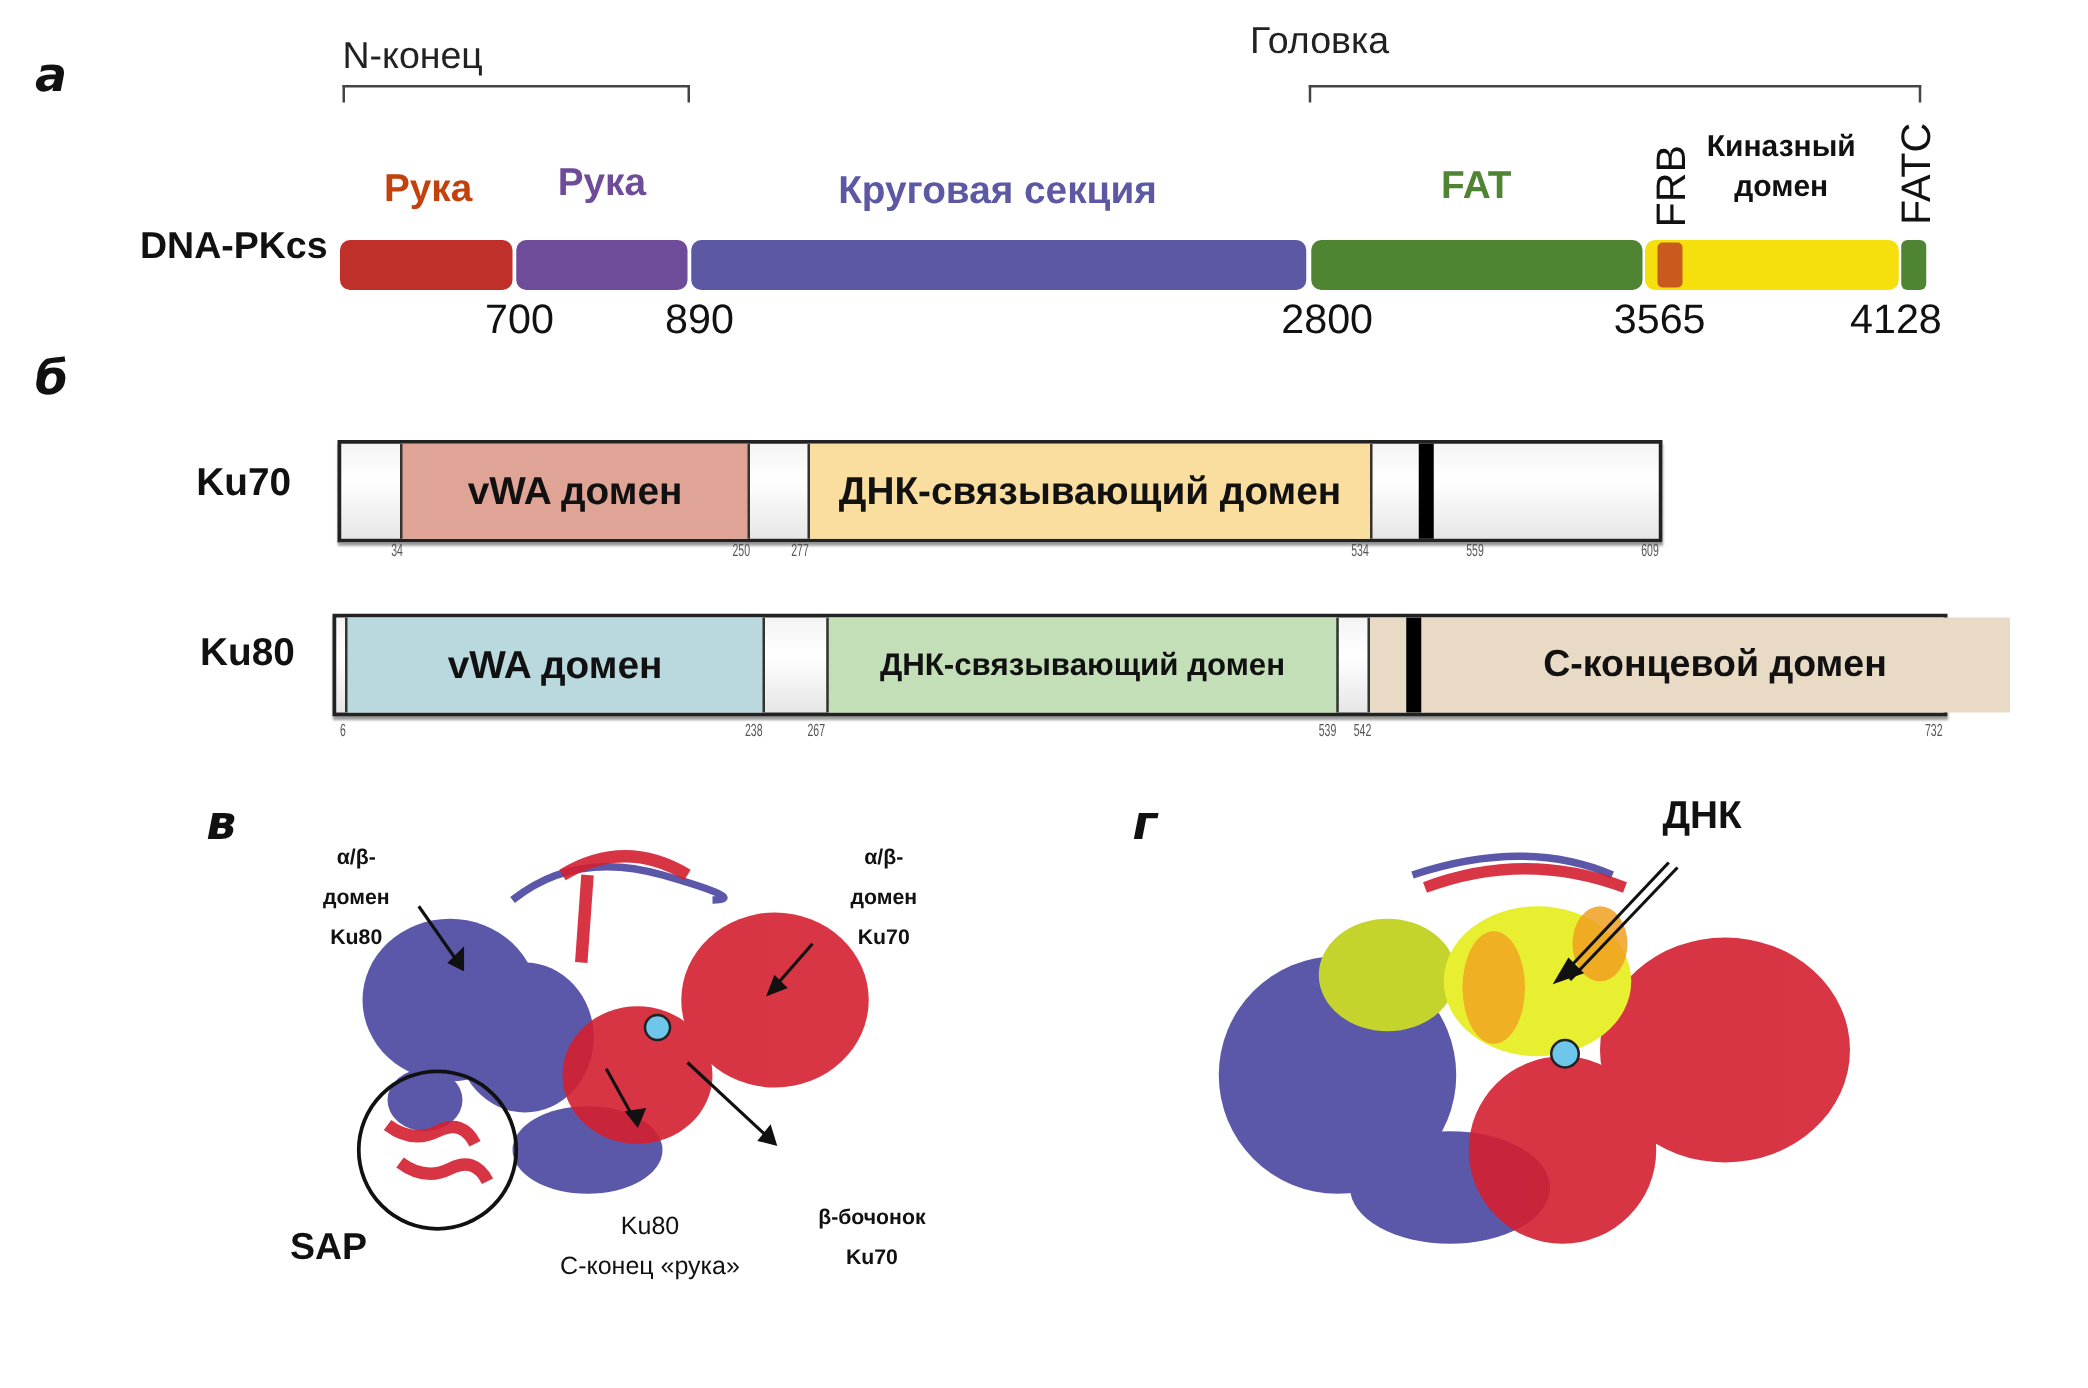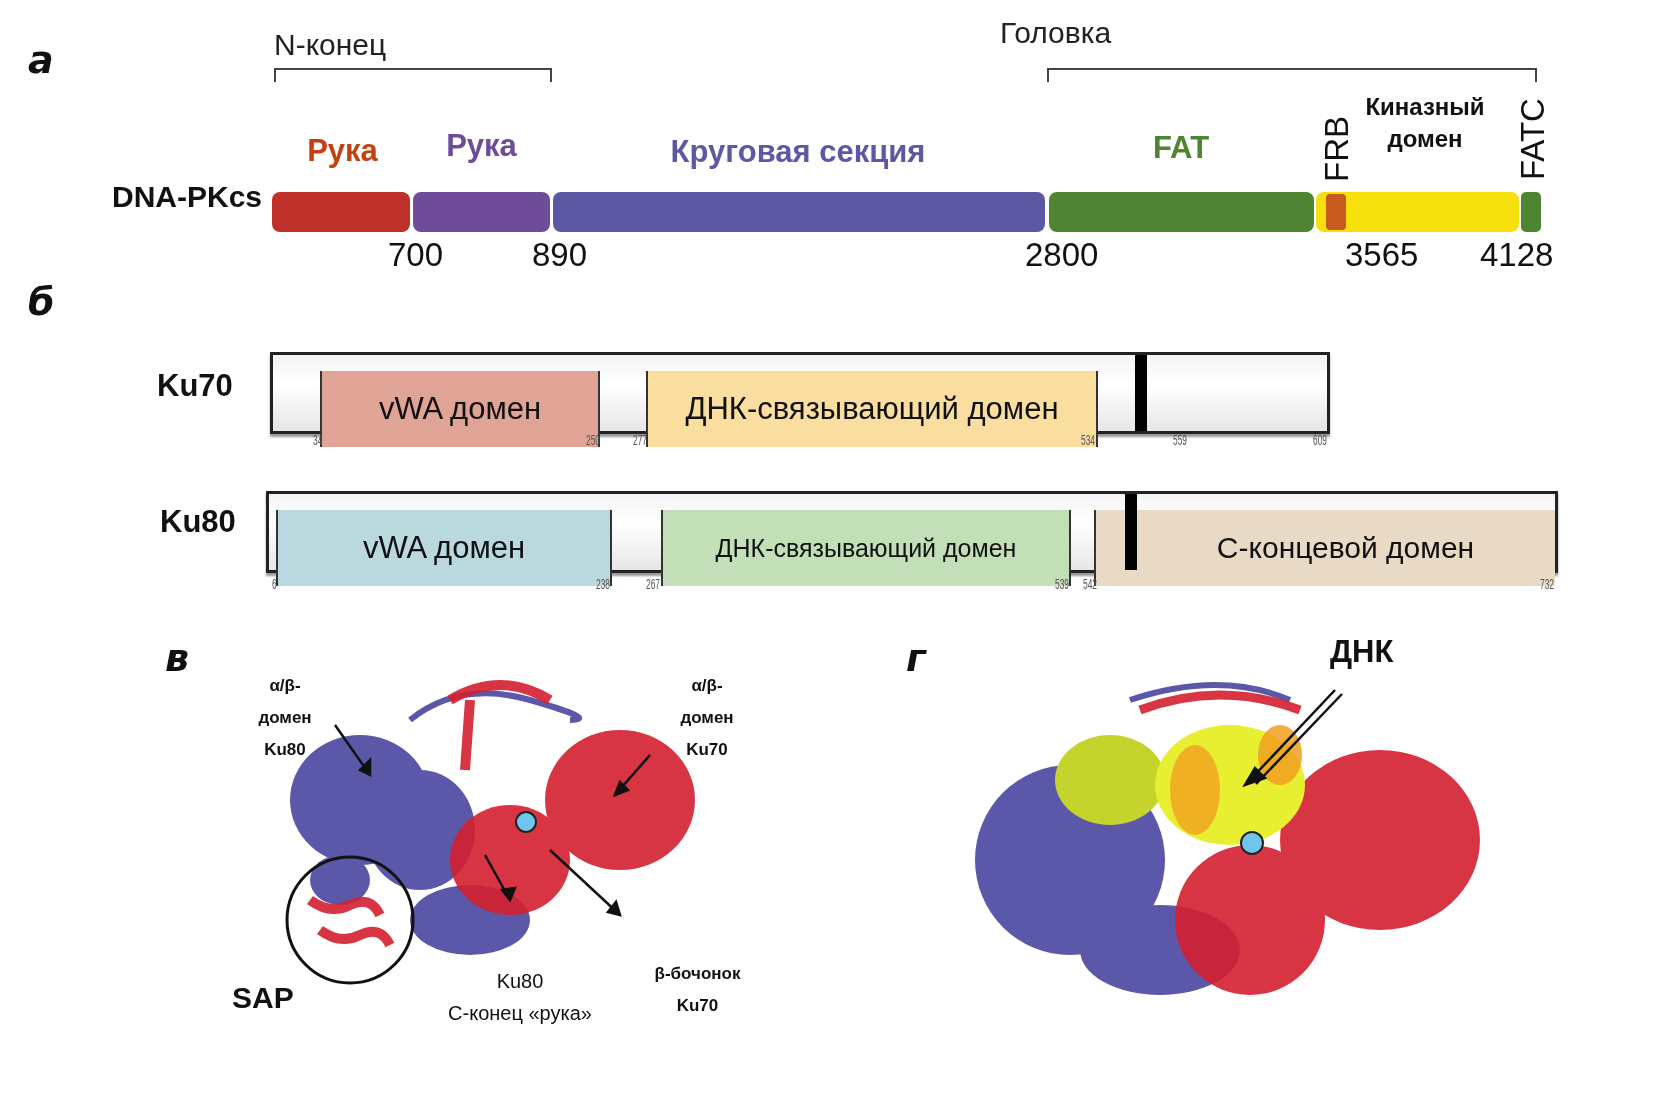--- a/index.html
+++ b/index.html
@@ -9,21 +9,21 @@
   .panel-letter { position:absolute; font-family:"DejaVu Sans", sans-serif; font-weight:bold; font-style:italic; font-size:38px; color:#111; }
   
   .bracket { position:absolute; border:2px solid #444; border-bottom:none; height:12px; }
   .bracket-label { position:absolute; font-size:30px; color:#222; }
   .seg { position:absolute; top:192px; height:40px; border-radius:8px; }
   .seg-label { position:absolute; font-weight:bold; font-size:31px; text-align:center; white-space:nowrap; }
   .tick-a { position:absolute; top:236px; font-size:33px; color:#111; }
   .vert { position:absolute; transform-origin:left top; transform:rotate(-90deg); font-size:33px; white-space:nowrap; color:#111; }
   
   .ku-bar { position:absolute; height:76px; border:3px solid #222; box-shadow:0 3px 2px #999; background:linear-gradient(#f4f4f4,#ffffff 40%,#e6e6e6); }
-  .dom { position:absolute; top:16px; height:100%; border-left:2px solid #333; border-right:2px solid #333; display:flex; align-items:center; justify-content:center; font-weight:normal; white-space:nowrap; box-sizing:border-box; }
+  .dom { position:absolute; top:0; height:100%; border-left:2px solid #333; border-right:2px solid #333; display:flex; align-items:center; justify-content:center; font-weight:bold; white-space:nowrap; box-sizing:border-box; }
   .blk { position:absolute; top:0; height:100%; background:#000; }
   .ktick { position:absolute; font-size:14px; color:#555; transform:scaleX(0.6); transform-origin:left top; }
   .protlabel { position:absolute; font-weight:bold; font-size:31px; }
   
   .anno { position:absolute; font-weight:bold; font-size:17px; text-align:center; line-height:32px; color:#111; }
 </style>
 </head>
 <body>
 
 <div class="panel-letter" style="left:28px;top:38px;">а</div>
@@ -32,39 +32,39 @@
 <div class="bracket" style="left:274px;top:68px;width:274px;"></div>
 <div class="bracket-label" style="left:1000px;width:488px;top:16px;">Головка</div>
 <div class="bracket" style="left:1047px;top:68px;width:486px;"></div>
 
 <div class="protlabel" style="left:112px;top:180px;font-size:30px;">DNA-PKcs</div>
 
 <div class="seg-label" style="left:275px;width:135px;top:133px;color:#c2410c;">Рука</div>
 <div class="seg-label" style="left:413px;width:137px;top:128px;color:#6e4c9a;">Рука</div>
 <div class="seg-label" style="left:553px;width:490px;top:134px;color:#5c58a4;">Круговая секция</div>
 <div class="seg-label" style="left:1050px;width:262px;top:130px;color:#4f8433;">FAT</div>
-<div class="seg-label" style="left:1350px;width:150px;top:91px;color:#111;font-size:24px;line-height:32px;">
+<div class="seg-label" style="left:1350px;width:150px;top:102px;color:#111;font-size:24px;line-height:32px;">
   <div>Киназный</div>
   <div>домен</div>
 </div>
 <div class="vert" style="left:1318px;top:182px;">FRB</div>
 <div class="vert" style="left:1514px;top:180px;">FATC</div>
 
 <div class="seg" style="left:272px;width:138px;background:#c0302a;"></div>
 <div class="seg" style="left:413px;width:137px;background:#6e4c9a;"></div>
 <div class="seg" style="left:553px;width:492px;background:#5c58a4;"></div>
 <div class="seg" style="left:1049px;width:265px;background:#4f8433;"></div>
 <div class="seg" style="left:1316px;width:203px;background:#f5e00e;"></div>
 <div class="seg" style="left:1326px;width:20px;top:194px;height:36px;border-radius:4px;background:#c85a1e;"></div>
 <div class="seg" style="left:1521px;width:20px;background:#4f8433;border-radius:5px;"></div>
 
 <div class="tick-a" style="left:388px;">700</div>
 <div class="tick-a" style="left:532px;">890</div>
 <div class="tick-a" style="left:1025px;">2800</div>
-<div class="tick-a" style="left:1345px;">3565</div>
+<div class="tick-a" style="left:1291px;">3565</div>
 <div class="tick-a" style="left:1480px;">4128</div>
 
 <div class="panel-letter" style="left:28px;top:280px;">б</div>
 
 <div class="protlabel" style="left:157px;top:368px;">Ku70</div>
 <div class="ku-bar" style="left:270px;top:352px;width:1054px;">
   <div class="dom" style="left:47px;width:280px;background:#e0a497;font-size:31px;">vWA домен</div>
   <div class="dom" style="left:373px;width:452px;background:#f9dea0;font-size:31px;">ДНК-связывающий домен</div>
   <div class="blk" style="left:862px;width:12px;"></div>
 </div>
@@ -74,21 +74,21 @@
   <div class="ktick" style="left:633px;top:432px;">277</div>
   <div class="ktick" style="left:1081px;top:432px;">534</div>
   <div class="ktick" style="left:1173px;top:432px;">559</div>
   <div class="ktick" style="left:1313px;top:432px;">609</div>
 </div>
 
 <div class="protlabel" style="left:160px;top:504px;">Ku80</div>
 <div class="ku-bar" style="left:266px;top:491px;width:1286px;">
   <div class="dom" style="left:7px;width:336px;background:#b9d9df;font-size:31px;">vWA домен</div>
   <div class="dom" style="left:392px;width:410px;background:#c3dfb8;font-size:25px;">ДНК-связывающий домен</div>
-  <div class="dom" style="left:825px;width:461px;border-right:none;background:#e8dac5;font-size:30px;padding-left:40px;">С-концевой домен</div>
+  <div class="dom" style="left:825px;width:514px;border-right:none;background:#e8dac5;font-size:30px;padding-left:40px;">С-концевой домен</div>
   <div class="blk" style="left:856px;width:12px;"></div>
 </div>
 <div>
   <div class="ktick" style="left:272px;top:576px;">6</div>
   <div class="ktick" style="left:596px;top:576px;">238</div>
   <div class="ktick" style="left:646px;top:576px;">267</div>
   <div class="ktick" style="left:1055px;top:576px;">539</div>
   <div class="ktick" style="left:1083px;top:576px;">542</div>
   <div class="ktick" style="left:1540px;top:576px;">732</div>
 </div>

